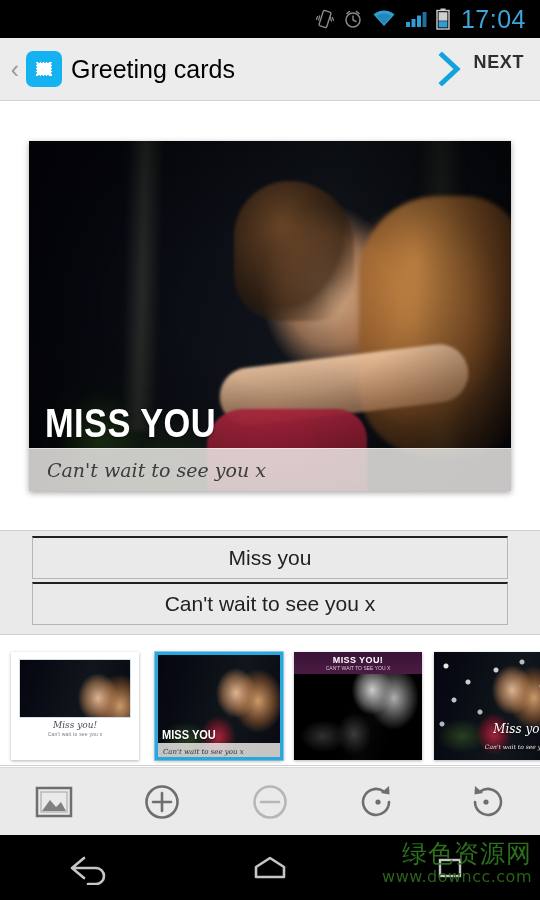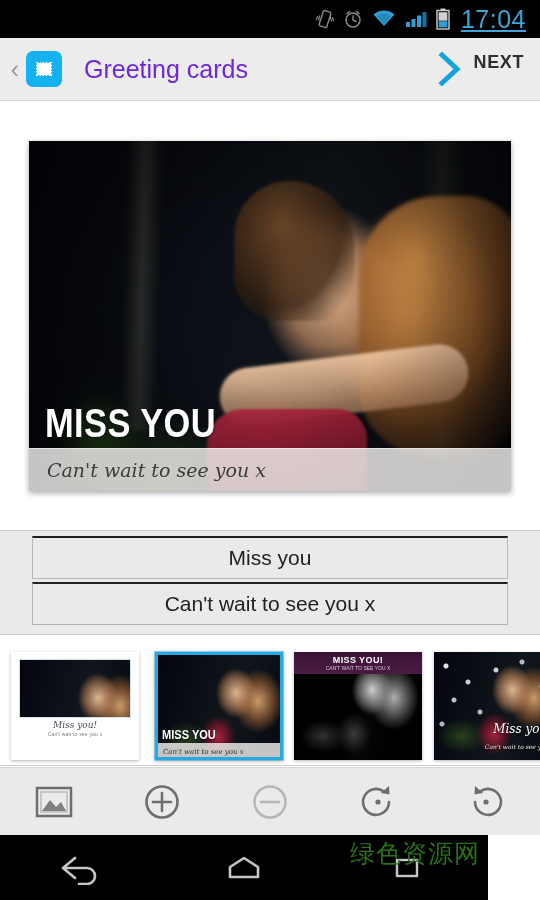--- a/index.html
+++ b/index.html
@@ -40,21 +40,20 @@
     align-items: center;
     gap: 9px;
   }
   .sb-icon { display: block; }
   .status-time {
     color: #3ea5d8;
     font-size: 25px;
     letter-spacing: 0.5px;
     margin-left: 11px;
     font-family: "Liberation Sans", sans-serif;
-    text-decoration: underline;
   }
 
   
   .action-bar {
     position: absolute;
     top: 38px; left: 0;
     width: 540px;
     height: 63px;
     background: #ececec;
     border-bottom: 1px solid #d2d2d2;
@@ -76,22 +75,22 @@
     border-radius: 7px;
     background: #14b2f0;
     margin-left: 2px;
     display: flex;
     align-items: center;
     justify-content: center;
     flex: none;
   }
   .title {
     font-size: 25px;
-    color: #6d28d9;
-    margin-left: 22px;
+    color: #000000;
+    margin-left: 9px;
     font-weight: 400;
     white-space: nowrap;
   }
   .next-wrap {
     margin-left: auto;
     display: flex;
     align-items: flex-start;
     margin-right: 16px;
     cursor: pointer;
   }
@@ -421,21 +420,21 @@
     align-items: center;
     justify-content: center;
     height: 100%;
     cursor: pointer;
   }
 
   
   .navbar {
     position: absolute;
     top: 835px; left: 0;
-    width: 488px;
+    width: 540px;
     height: 65px;
     background: #000000;
     display: flex;
     align-items: center;
   }
   .nav-btn {
     flex: 1;
     display: flex;
     align-items: center;
     justify-content: center;
@@ -647,16 +646,17 @@
         <path d="M14 26 L14 16 L28 7 L42 16 L42 26 Z" fill="none" stroke="#c6c6c6" stroke-width="2.6" stroke-linejoin="round"></path>
       </svg>
     </div>
     <div class="nav-btn">
       <svg width="56" height="34" viewBox="0 0 56 34">
         <rect x="18" y="9" width="20" height="16" fill="none" stroke="#c6c6c6" stroke-width="2.4"></rect>
       </svg>
     </div>
     <div class="watermark">
       <div class="wm-cn">绿色资源网</div>
+      <div class="wm-url">www.downcc.com</div>
     </div>
   </div>
 
 </div>
 
 </body></html>

